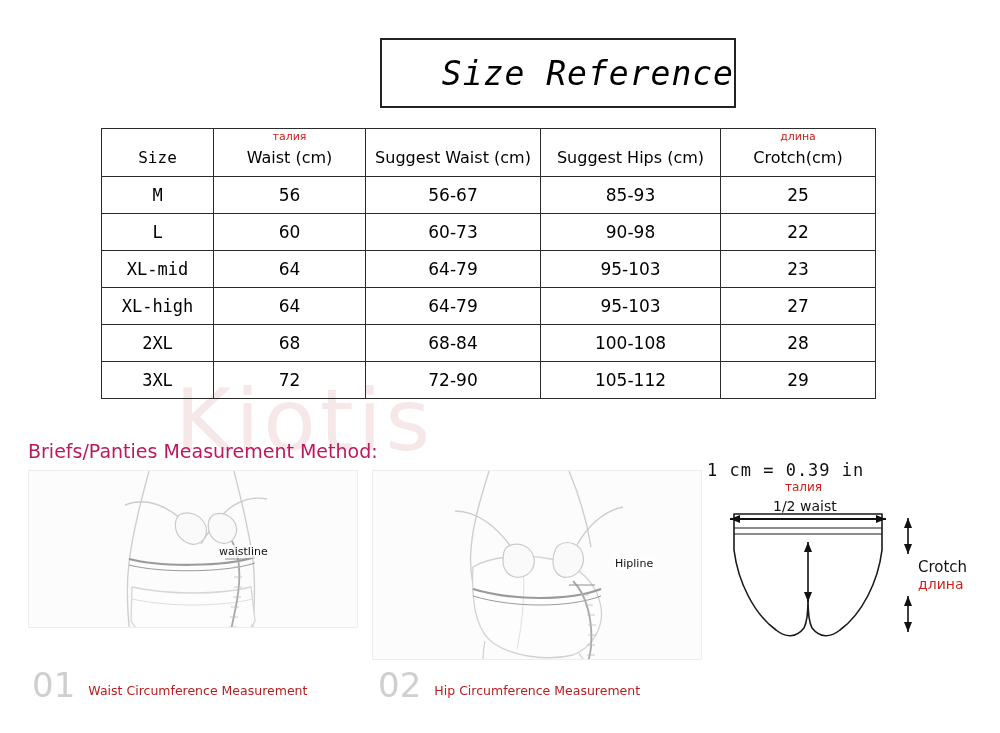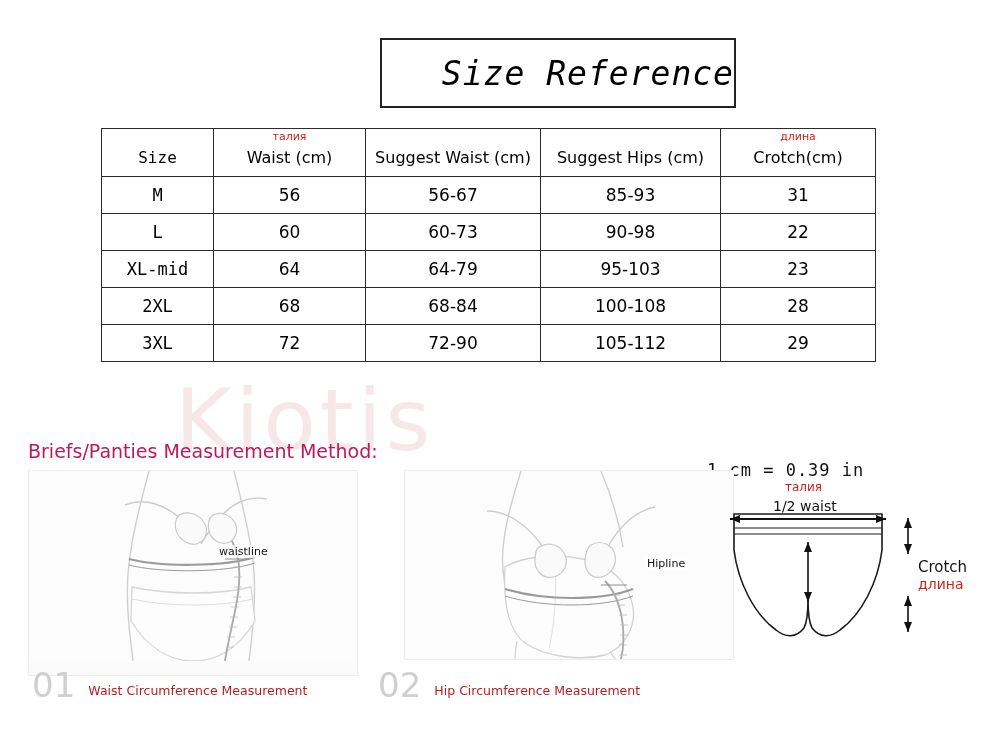--- a/index.html
+++ b/index.html
@@ -104,22 +104,22 @@
     color: #111;
     letter-spacing: 1px;
   }
 
   .photo {
     position: absolute;
     background: #fbfbfb;
     border: 1px solid #ededed;
     overflow: hidden;
   }
-  #photo1 { left: 28px; top: 470px; width: 330px; height: 206px; }
-  #photo2 { left: 372px; top: 470px; width: 330px; height: 190px; margin-left: 32px; }
+  #photo1 { left: 28px; top: 470px; width: 330px; height: 158px; }
+  #photo2 { left: 372px; top: 470px; width: 330px; height: 190px; }
 
   .callout {
     position: absolute;
     font-size: 11px;
     color: #111;
     font-family: "DejaVu Sans", sans-serif;
     background: rgba(255,255,255,0.7);
     padding: 0 2px;
   }
 
@@ -194,35 +194,42 @@
         <span class="hdr-sub">Crotch(cm)</span>
       </td>
     </tr>
   </thead>
   <tbody>
     <tr>
       <td class="sizecell">M</td>
       <td>56</td>
       <td>56-67</td>
       <td>85-93</td>
-      <td>31</td>
+      <td>25</td>
     </tr>
     <tr>
       <td class="sizecell">L</td>
       <td>60</td>
       <td>60-73</td>
       <td>90-98</td>
       <td>22</td>
     </tr>
     <tr>
       <td class="sizecell">XL-mid</td>
       <td>64</td>
       <td>64-79</td>
       <td>95-103</td>
       <td>23</td>
+    </tr>
+    <tr>
+      <td class="sizecell">XL-high</td>
+      <td>64</td>
+      <td>64-79</td>
+      <td>95-103</td>
+      <td>27</td>
     </tr>
     <tr>
       <td class="sizecell">2XL</td>
       <td>68</td>
       <td>68-84</td>
       <td>100-108</td>
       <td>28</td>
     </tr>
     <tr>
       <td class="sizecell">3XL</td>

